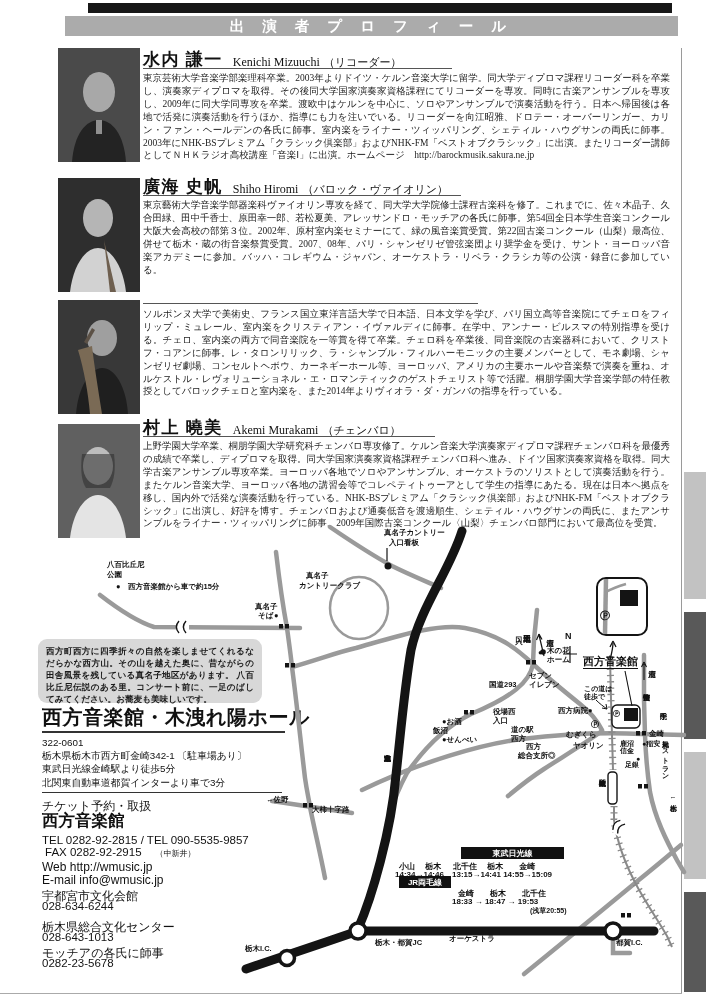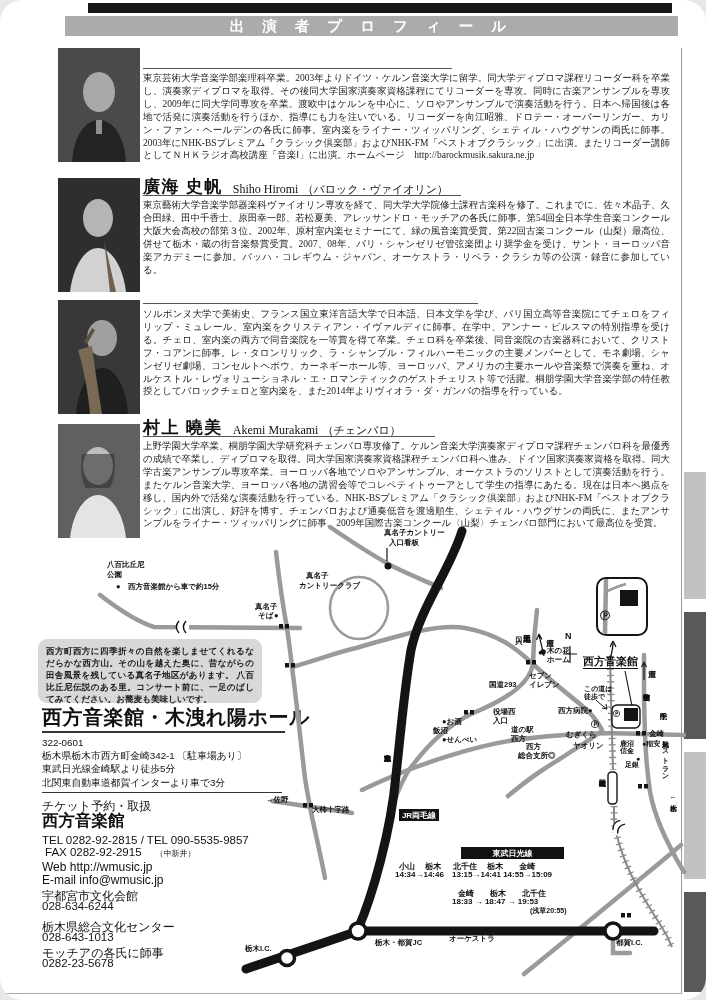--- a/index.html
+++ b/index.html
@@ -1,17 +1,17 @@
 <!DOCTYPE html>
 <html><head>
 <meta charset="utf-8">
 <style>
   html,body{margin:0;padding:0;background:#e8e8e8;}
   #page{position:relative;width:706px;height:1000px;background:#ffffff;overflow:hidden;
-        font-family:"Liberation Sans",sans-serif;border-radius:22px;}
+        font-family:"Liberation Sans",sans-serif;}
   .abs{position:absolute;}
   
   #hdr-black{left:88px;top:3px;width:584px;height:10px;background:#171717;}
   #hdr-gray{left:65px;top:16px;width:613px;height:20px;background:#ababab;
             display:flex;align-items:center;justify-content:center;}
   #hdr-gray span{color:#ffffff;font-weight:bold;font-size:14.5px;letter-spacing:7px;
                  font-family:"Liberation Sans",sans-serif;white-space:nowrap;}
   
   .photo{left:58px;width:82px;height:114px;overflow:hidden;background:#3a3a3a;}
   .nameline{left:143px;display:flex;align-items:flex-end;white-space:nowrap;
@@ -155,20 +155,25 @@
   </svg>
 
   <div class="abs photo" style="top:48px">
     <svg width="82" height="114">
         <rect width="82" height="114" fill="#4a4a4a"></rect>
         <ellipse cx="41" cy="44" rx="16" ry="20" fill="#a8a8a8"></ellipse>
         <path d="M14,114 C16,86 28,72 41,72 C54,72 66,86 68,114 Z" fill="#232323"></path>
         <path d="M38,72 h6 v14 h-6 z" fill="#909090"></path>
       </svg>
   </div>
+  <div class="abs nameline" style="top:48px">
+    <span class="nj">水内 謙一</span>
+    <span class="nr">Kenichi Mizuuchi</span>
+    <span class="ni">（リコーダー）</span>
+  </div>
   <div class="abs nrule" style="top:68px;width:309px"></div>
   <div class="abs bio" style="top:72px">東京芸術大学音楽学部楽理科卒業。2003年よりドイツ・ケルン音楽大学に留学。同大学ディプロマ課程リコーダー科を卒業し、演奏家ディプロマを取得。その後同大学国家演奏家資格課程にてリコーダーを専攻。同時に古楽アンサンブルを専攻し、2009年に同大学同専攻を卒業。渡欧中はケルンを中心に、ソロやアンサンブルで演奏活動を行う。日本へ帰国後は各地で活発に演奏活動を行うほか、指導にも力を注いでいる。リコーダーを向江昭雅、ドロテー・オーバーリンガー、カリン・ファン・ヘールデンの各氏に師事。室内楽をライナー・ツィッパリング、シェティル・ハウグサンの両氏に師事。2003年にNHK-BSプレミアム「クラシック倶楽部」およびNHK-FM「ベストオブクラシック」に出演。またリコーダー講師としてＮＨＫラジオ高校講座「音楽Ⅰ」に出演。ホームページ　http://barockmusik.sakura.ne.jp</div>
 
   <div class="abs photo" style="top:178px">
     <svg width="82" height="114">
         <rect width="82" height="114" fill="#2e2e2e"></rect>
         <ellipse cx="40" cy="40" rx="15" ry="19" fill="#b5b5b5"></ellipse>
         <path d="M12,114 C15,88 27,70 40,70 C53,70 65,88 68,114 Z" fill="#d2d2d2"></path>
         <path d="M46,62 L58,114 L52,114 Z" fill="#6e5f4f"></path>
       </svg>
@@ -227,21 +232,21 @@
   </div>
   <div class="abs t-sm" style="top:860px">Web  http://wmusic.jp</div>
   <div class="abs t-sm" style="top:873px">E-mail  info@wmusic.jp</div>
   <div class="abs t-sm" style="top:888px">宇都宮市文化会館</div>
   <div class="abs t-num" style="top:900px">028-634-6244</div>
   <div class="abs t-sm" style="top:919px">栃木県総合文化センター</div>
   <div class="abs t-num" style="top:931px">028-643-1013</div>
   <div class="abs t-sm" style="top:945px">モッチアの各氏に師事</div>
   <div class="abs t-num" style="top:957px">0282-23-5678</div>
 
-  <div class="abs schbox" style="left:399px;top:809px;width:40px;height:12px">JR両毛線</div>
+  <div class="abs schbox" style="left:399px;top:876px;width:52px;height:12px">JR両毛線</div>
   <div class="abs schtx" style="left:399px;top:861px">小山　 栃木</div>
   <div class="abs schtx" style="left:395px;top:870px">14:34→14:46</div>
   <div class="abs schbox" style="left:461px;top:847px;width:103px;height:12px">東武日光線</div>
   <div class="abs schtx" style="left:453px;top:861px">北千住　 栃木　　金崎</div>
   <div class="abs schtx" style="left:452px;top:870px">13:15→14:41 14:55→15:09</div>
   <div class="abs schtx" style="left:458px;top:888px">金崎　　栃木　　北千住</div>
   <div class="abs schtx" style="left:452px;top:897px">18:33 →  18:47  →  19:53</div>
   <div class="abs schtx" style="left:530px;top:906px;font-size:7px">(浅草20:55)</div>
 
   <div id="map-labels" class="abs lbl-layer">

